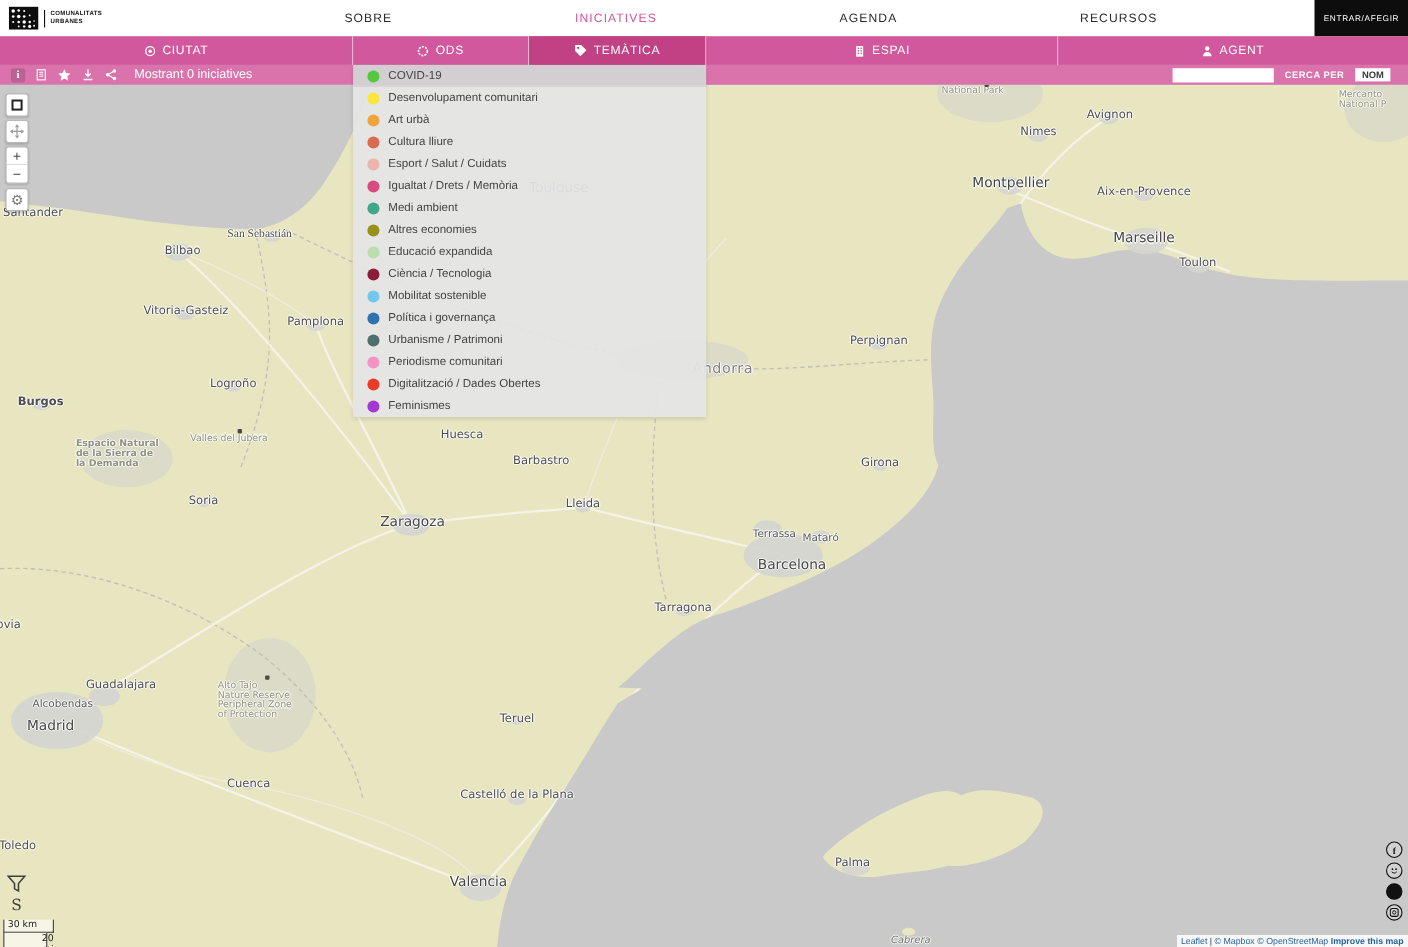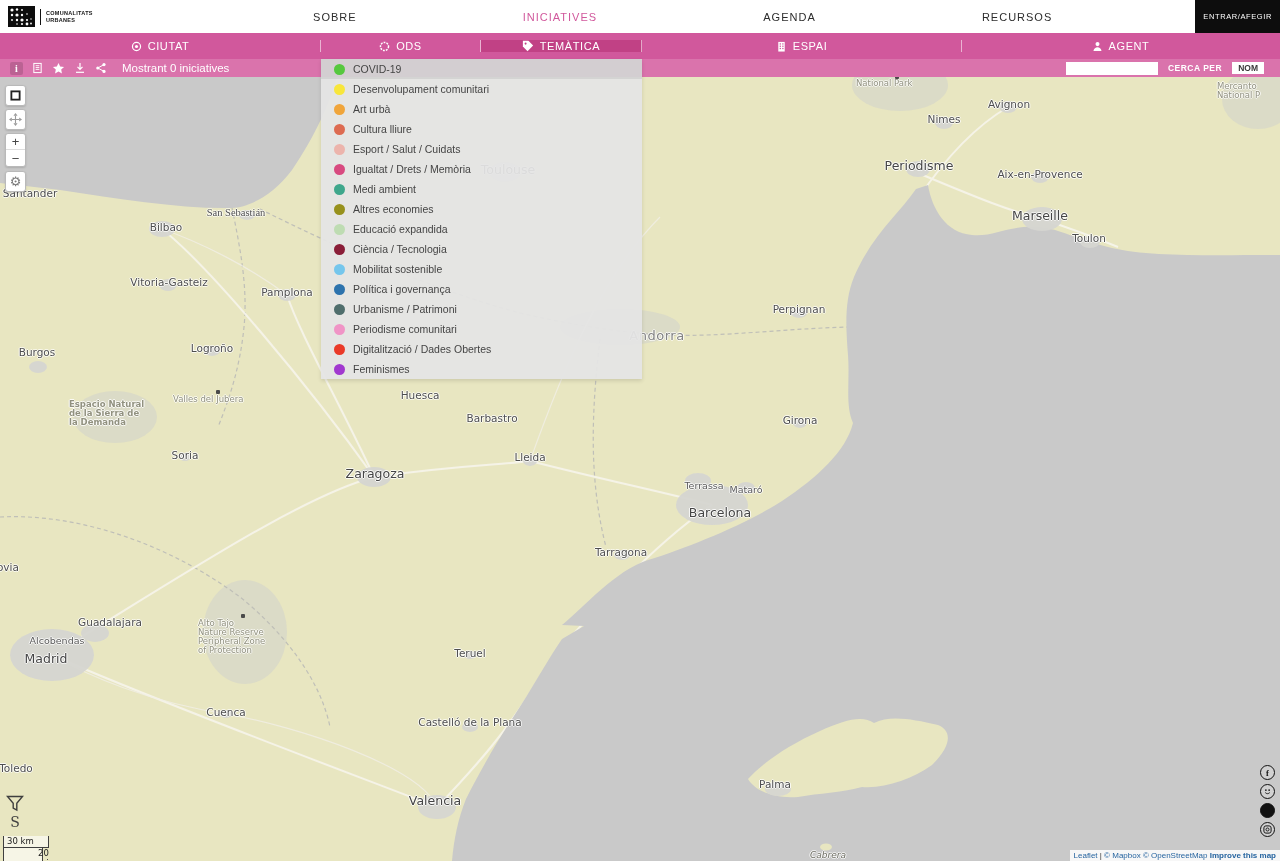--- a/index.html
+++ b/index.html
@@ -11,21 +11,21 @@
   .logo { display:flex; align-items:center; gap:5px; padding-left:8px; width:140px; }
   .logo-mark { width:27px; height:21px; display:block; }
   .logo-sep { width:1px; height:16px; background:#111; }
   .logo-text { font-size:5.5px; font-weight:bold; color:#111; line-height:6.5px; letter-spacing:.3px; }
   .nav { flex:1; display:flex; justify-content:space-around; padding:0 60px 0 90px; }
   .nav a { font-size:11px; letter-spacing:1px; color:#2c2c2c; text-decoration:none; cursor:pointer; }
   .nav a.active { color:#d1589c; }
   .login-btn { height:33px; min-width:68px; background:#0d0d0d; color:#fff; font-size:7.5px; letter-spacing:.6px; display:flex; align-items:center; justify-content:center; padding:0 8px; cursor:pointer; }
 
   
-  .filterbar { position:relative; height:26px; background:#d1589c; display:flex; z-index:60;align-items:center; }
+  .filterbar { position:relative; height:26px; background:#d1589c; display:flex; z-index:60; }
   .ftab { display:flex; align-items:center; justify-content:center; gap:6px; color:#fff; font-size:11px; letter-spacing:.6px; border-right:1px solid rgba(255,255,255,.55); cursor:pointer; }
   .ftab:last-child { border-right:none; }
   .ftab.active { background:#c14185; }
   .w1{width:321px}.w2{width:160px}.w3{width:161px}.w4{width:320px}.w5{width:317px}
 
   
   .toolbar { position:relative; height:18px; background:#da73ac; display:flex; align-items:center; z-index:55; color:#fff; }
   .tb-left { display:flex; align-items:center; gap:9px; padding-left:10px; }
   .tb-icon { display:flex; align-items:center; justify-content:center; cursor:pointer; }
   .info-chip { width:13px; height:13px; background:rgba(0,0,0,.14); border-radius:2px; font-size:10px; font-weight:bold; color:#fff; display:flex; align-items:center; justify-content:center; font-family:"Liberation Serif",serif; }
@@ -290,21 +290,21 @@
         <div class="maplabel city" style="left: 236px; top: 136px; font-family: Liberation Serif, serif;">San Sebastián</div>
 
         <div class="maplabel city" style="left: 160px; top: 151px; padding-left: 12px;">Bilbao</div>
 
         <div class="maplabel city" style="left: 169px; top: 206px;">Vitoria-Gasteiz</div>
 
         <div class="maplabel city" style="left: 287px; top: 216px;">Pamplona</div>
 
         <div class="maplabel city" style="left: 212px; top: 272px;">Logroño</div>
 
-        <div class="maplabel city" style="left: 37px; top: 276px;">Burgos</div>
+        <div class="maplabel city" style="left: 37px; top: 289px; font-weight: bold;">Burgos</div>
 
         <div class="maplabel city" style="left: 185px; top: 379px;">Soria</div>
 
         <div class="maplabel park" style="left: 218px; top: 322px;">Valles del Jubera</div>
 
         <div class="maplabel park" style="left: 114px; top: 336px; font-weight: bold;">Espacio Natural
 de la Sierra de
 la Demanda</div>
 
         <div class="maplabel big" style="left: 375px; top: 397px;">Zaragoza</div>
@@ -346,21 +346,21 @@
         <div class="maplabel city" style="left: 800px; top: 344px;">Girona</div>
 
         <div class="maplabel city" style="left: 799px; top: 233px;">Perpignan</div>
 
         <div class="maplabel country" style="left: 657px; top: 259px;">Andorra</div>
 
         <div class="maplabel city" style="left: 944px; top: 43px;">Nimes</div>
 
         <div class="maplabel city" style="left: 1009px; top: 28px;">Avignon</div>
 
-        <div class="maplabel big" style="left: 919px; top: 89px;">Periodisme</div>
+        <div class="maplabel big" style="left: 919px; top: 89px;">Montpellier</div>
 
         <div class="maplabel city" style="left: 1040px; top: 98px;">Aix-en-Provence</div>
 
         <div class="maplabel big" style="left: 1040px; top: 139px;">Marseille</div>
 
         <div class="maplabel city" style="left: 1089px; top: 162px;">Toulon</div>
 
         <div class="maplabel city" style="left: 775px; top: 708px;">Palma</div>
 
         <div class="maplabel island" style="left: 828px; top: 779px;">Cabrera</div>

